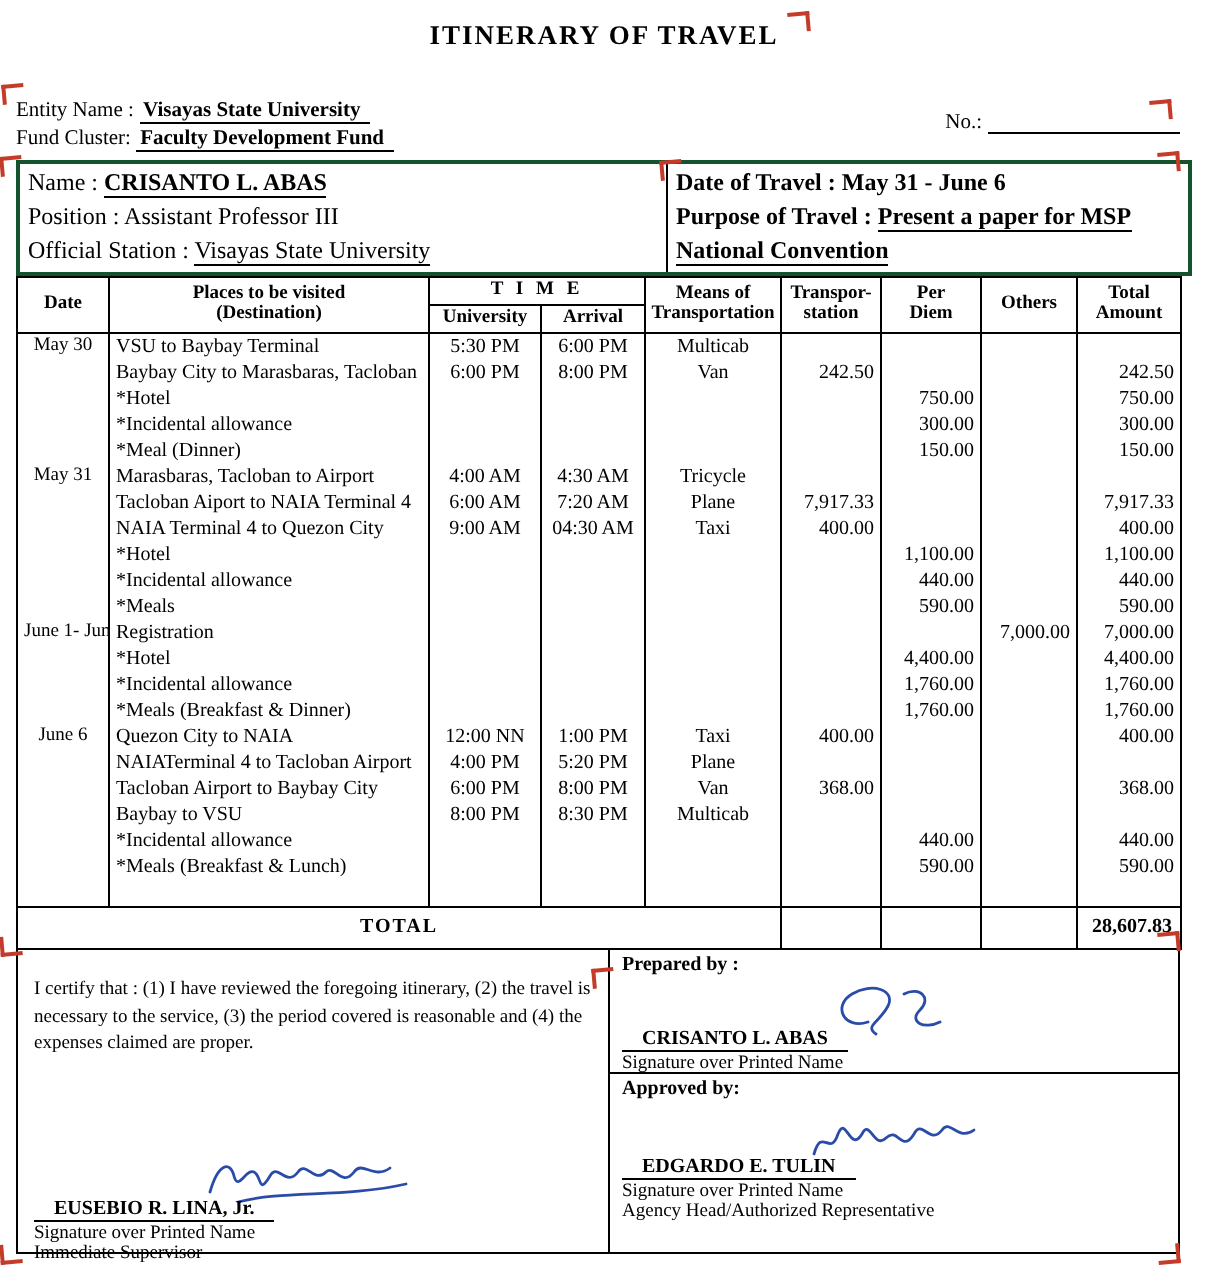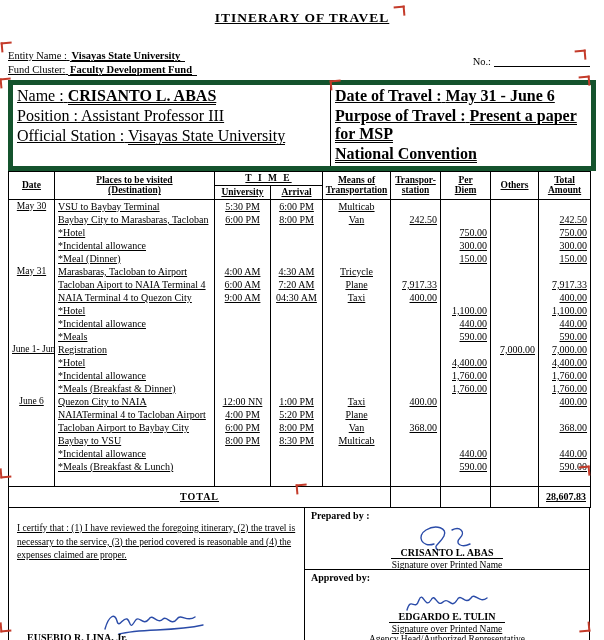--- a/index.html
+++ b/index.html
@@ -1,27 +1,27 @@
 <!DOCTYPE html>
 <html style="--mark-red: #c43b2a; --signature-ink: #2a4ba8;"><head>
 <meta charset="utf-8">
 <style>
   html,body{margin:0;padding:0;background:#fff;}
   body{width:604px;height:640px;font-family:"Liberation Serif",serif;color:#000;position:relative;overflow:hidden;}
-  .page{position:relative;width:604px;height:545px;padding:6px 8px;box-sizing:border-box;text-decoration:underline;}
+  .page{position:relative;width:604px;height:545px;padding:6px 8px;box-sizing:border-box;}
 
   .title{text-align:center;font-weight:bold;font-size:13.5px;letter-spacing:1px;margin-top:4px;}
 
   .meta{margin-top:24px;font-size:10.5px;position:relative;}
   .meta-line{margin-bottom:3px;}
   .uval{font-weight:bold;border-bottom:1px solid #000;padding:0 5px 0 2px;}
   .no-field{position:absolute;right:6px;top:6px;}
   .blank-line{display:inline-block;width:96px;border-bottom:1px solid #000;height:10px;vertical-align:bottom;margin-left:3px;}
 
-  .info-box{border:5px solid #14532d;margin-top:5px;display:flex;font-size:16px;justify-content:flex-end;}
+  .info-box{border:2px solid #14532d;margin-top:5px;display:flex;font-size:12px;justify-content:flex-end;}
   .info-left{flex:1;padding:2px 4px 1px 4px;}
   .info-right{width:252px;border-left:1px solid #000;padding:2px 4px 1px 4px;}
   .info-line{margin-bottom:2px;}
   .b{font-weight:bold;}
   .u{border-bottom:1px solid #000;}
 
   table.itin{border-collapse:collapse;width:582px;table-layout:fixed;font-size:10px;}
   table.itin th{border:1px solid #000;font-weight:bold;padding:1px 1px;font-size:9.5px;line-height:1.15;text-align:center;}
   .time-head{letter-spacing:2px;}
   table.itin tbody td{border-left:1px solid #000;border-right:1px solid #000;padding:0 3px;height:13px;line-height:13px;white-space:nowrap;overflow:hidden;vertical-align:top;}
@@ -32,21 +32,21 @@
   td.c-amt{text-align:right;padding-right:4px;}
   table.itin tfoot td{border:1px solid #000;height:18px;font-weight:bold;}
   td.total-label{text-align:center;letter-spacing:1px;}
   td.total-val{text-align:right;padding-right:4px;}
 
   .sig-section{display:flex;width:582px;border:1px solid #000;border-top:0;box-sizing:border-box;height:152px;font-size:9.5px;}
   .sig-left{width:296px;border-right:1px solid #000;box-sizing:border-box;display:flex;flex-direction:column;padding:4px 8px;gap:44px;}
   .certify{margin-top:10px;line-height:1.45;text-align:left;}
   .sig-left-bottom{margin-top:auto;text-align:left;}
   .sig-right{flex:1;display:flex;flex-direction:column;}
-  .sig-box{position:relative;padding:2px 6px;box-sizing:border-box;text-align:center;}
+  .sig-box{position:relative;padding:2px 6px;box-sizing:border-box;text-align:left;}
   .sig-box .lbl{position:absolute;left:6px;top:2px;font-weight:bold;font-size:10px;}
   .prepared{height:62px;border-bottom:1px solid #000;}
   .approved{flex:1;}
   .sig-ink{color:var(--signature-ink,#2a4ba8);display:block;margin:0 auto -7px auto;}
   .sig-name{font-weight:bold;font-size:10px;display:inline-block;border-bottom:1px solid #000;padding:0 10px;}
   .sig-caption{font-size:9.5px;margin-top:1px;}
   .sig-role{font-size:9.5px;}
   .prepared .sig-stack{margin-top:14px;}
   .approved .sig-stack{margin-top:16px;}
 

